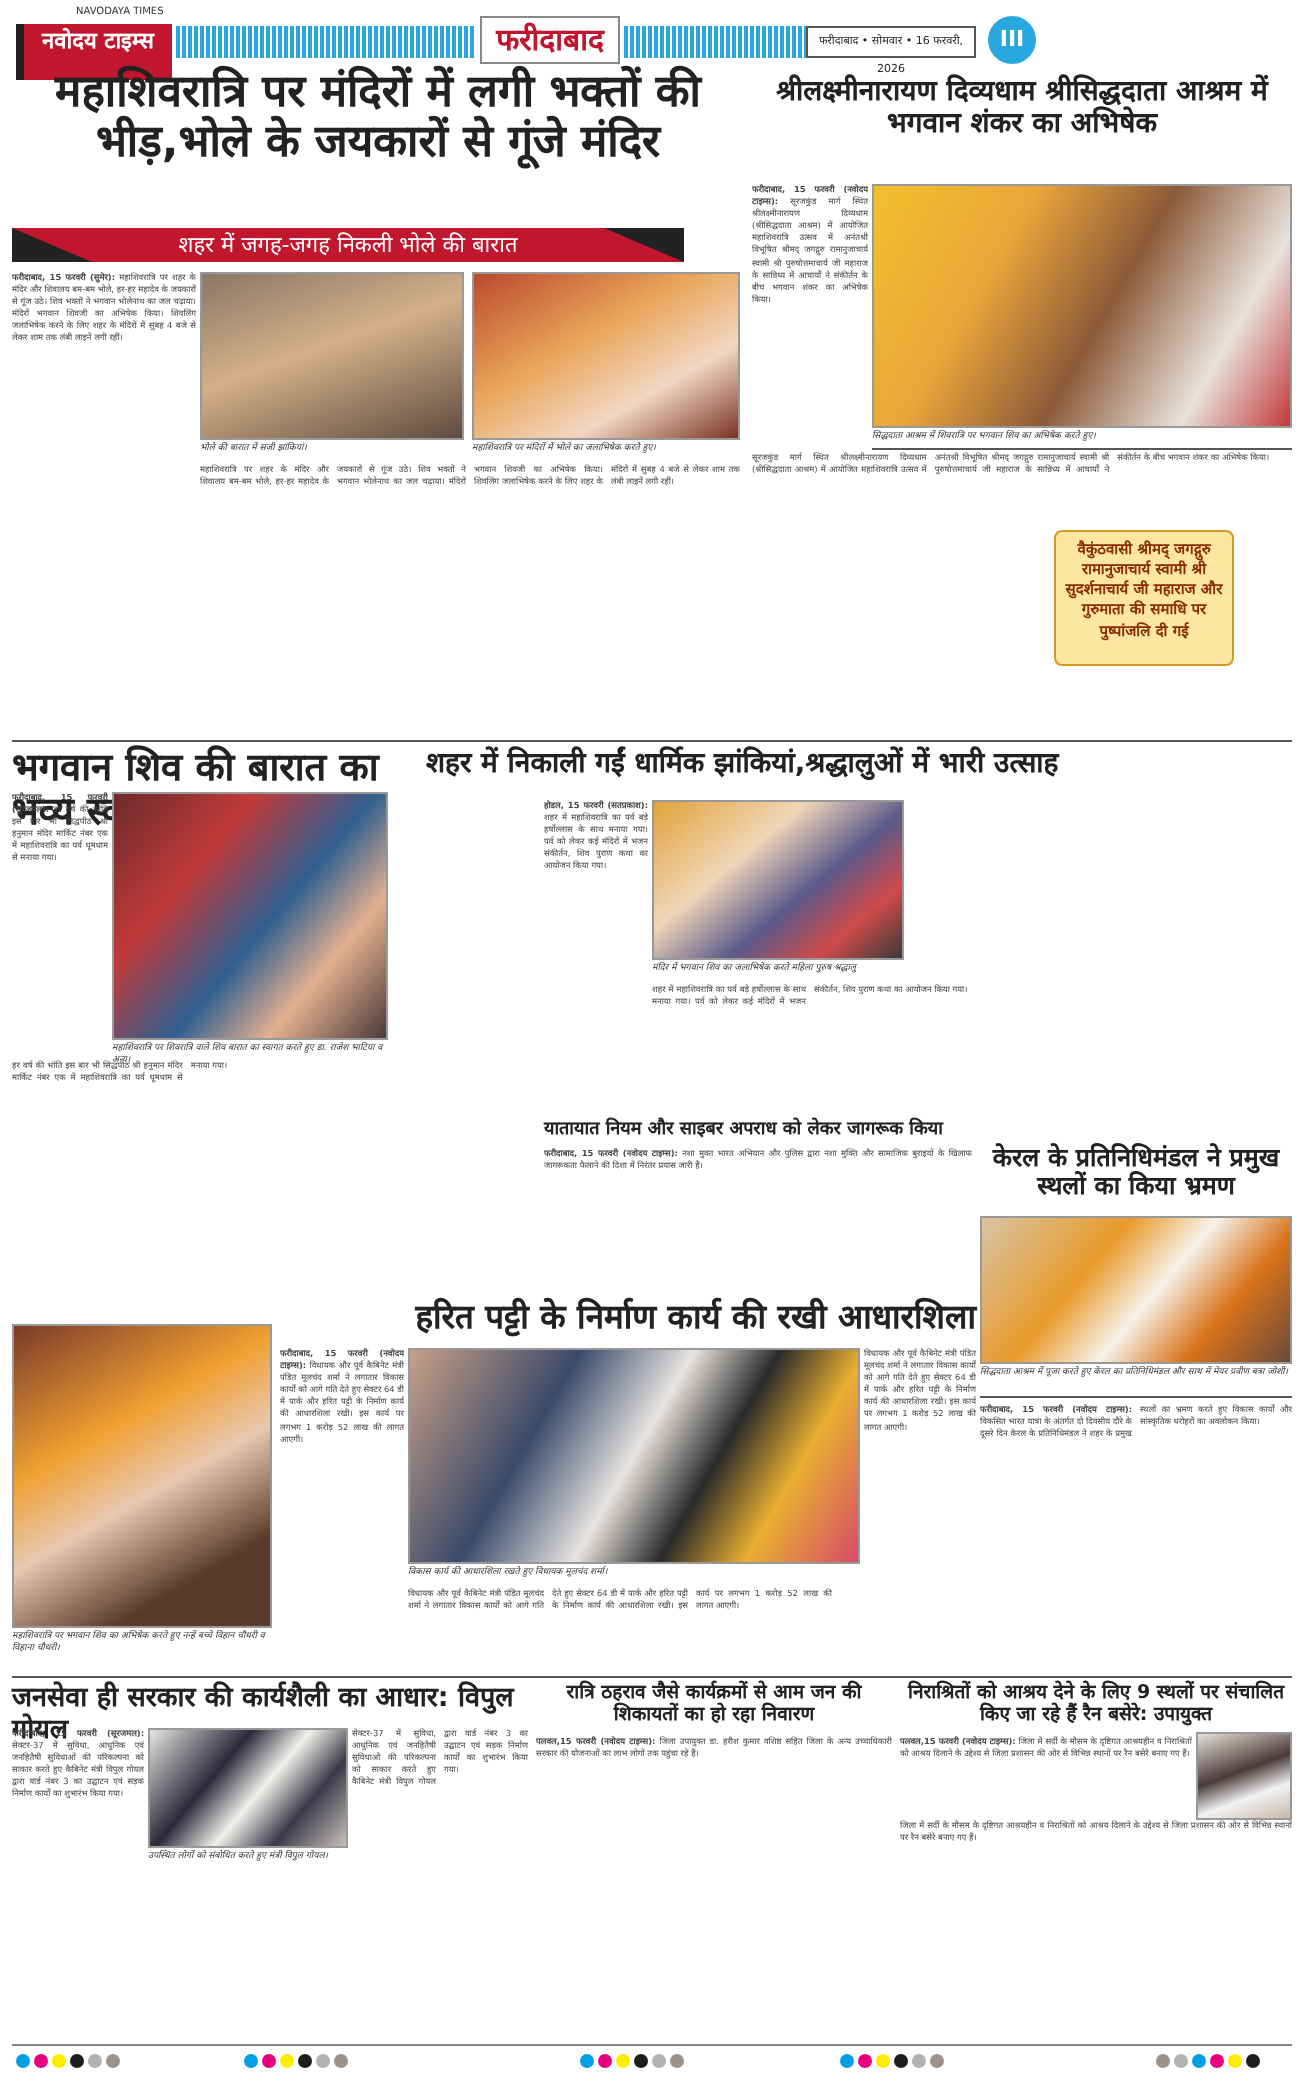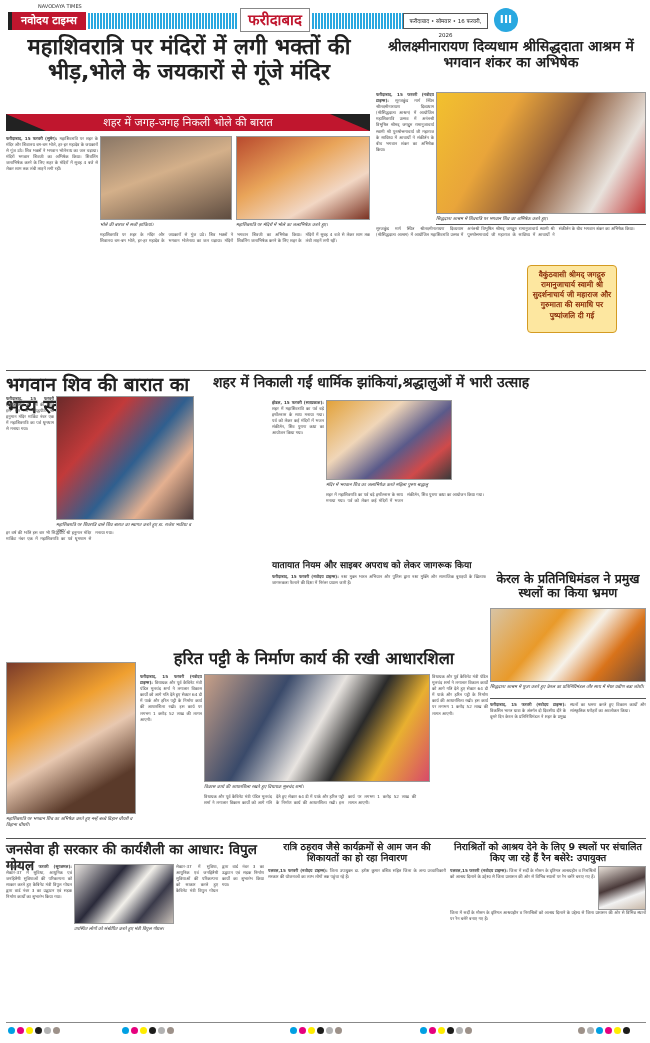--- a/index.html
+++ b/index.html
@@ -1,26 +1,26 @@
 <!DOCTYPE html>
 <html><head>
 <meta charset="utf-8">
 <style>
 *{box-sizing:border-box;margin:0;padding:0}
 body{width:650px;height:1043px;background:#fff;font-family:"DejaVu Sans",sans-serif;position:relative;overflow:hidden;color:#222}
 .abs{position:absolute}
 .masthead{left:0;top:0;width:650px;height:32px}
-.brand{left:8px;top:12px;width:78px;height:18px;background:#c0162e;color:#fff;font-weight:bold;font-size:11px;line-height:18px;text-align:center;border-left:4px solid #222}
+.brand{left:8px;top:12px;width:78px;height:28px;background:#c0162e;color:#fff;font-weight:bold;font-size:11px;line-height:18px;text-align:center;border-left:4px solid #222}
 .brand-small{left:38px;top:3px;font-size:5px;color:#333}
 .stripe{top:13px;height:16px;background:repeating-linear-gradient(90deg,#29a8e0 0 2px,#fff 2px 3px)}
 .city{left:240px;top:8px;width:70px;height:24px;border:1px solid #888;background:#fff;color:#c0162e;font-weight:bold;font-size:15px;text-align:center;line-height:22px}
 .dateline{left:403px;top:13px;width:85px;height:16px;border:1px solid #555;background:#fff;font-size:5.5px;line-height:14px;text-align:center}
 .pageno{left:494px;top:8px;width:24px;height:24px;border-radius:50%;background:#29a8e0;color:#fff;font-weight:bold;font-size:11px;text-align:center;line-height:24px}
 .h1{font-weight:bold;color:#222;line-height:1.15}
-.banner{left:6px;top:114px;width:364px;height:17px;background:#c0162e;color:#fff;font-size:11px;text-align:center;line-height:17px;clip-path:polygon(0 0,100% 0,100% 100%,0 100%)}
+.banner{left:6px;top:114px;width:336px;height:17px;background:#c0162e;color:#fff;font-size:11px;text-align:center;line-height:17px;clip-path:polygon(0 0,100% 0,100% 100%,0 100%)}
 .banner:before,.banner:after{content:"";position:absolute;top:0;border-style:solid}
 .banner:before{left:0;border-width:17px 0 0 40px;border-color:transparent transparent transparent #222}
 .banner:after{right:0;border-width:0 40px 17px 0;border-color:transparent #222 transparent transparent}
 .photo{background:linear-gradient(135deg,#b07a4a,#7d5438 40%,#c49a6c 70%,#5e4636);border:1px solid #999}
 .cap{font-size:4.5px;color:#333;font-style:italic;line-height:1.3}
 .txt{font-size:4.2px;line-height:1.45;color:#444;text-align:justify;overflow:hidden}
 .rule{background:#555;height:1px}
 .callout{left:527px;top:265px;width:90px;height:68px;background:#fde7a0;border:1px solid #d49b22;border-radius:4px;color:#8a2d08;font-weight:bold;font-size:7.5px;line-height:1.35;text-align:center;padding:4px 2px}
 .dots{display:flex;gap:2px}
 .dot{width:7px;height:7px;border-radius:50%}
@@ -74,21 +74,21 @@
 
 <div class="abs h1" style="left:490px;top:572px;width:156px;font-size:12.5px;text-align:center">केरल के प्रतिनिधिमंडल ने प्रमुख स्थलों का किया भ्रमण</div>
 <div class="abs photo" style="left:490px;top:608px;width:156px;height:74px;background:linear-gradient(130deg,#d8c4a4,#e99a2a 35%,#f6f2ea 55%,#d9731a 75%,#6a4a3a)"></div>
 <div class="abs cap" style="left:490px;top:684px;width:156px">सिद्धदाता आश्रम में पूजा करते हुए केरल का प्रतिनिधिमंडल और साथ में मेयर प्रवीण बत्रा जोशी।</div>
 <div class="abs rule" style="left:490px;top:698px;width:156px"></div>
 <div class="abs txt" style="left:490px;top:702px;width:156px;height:130px;column-count:2;column-gap:4px"><b>फरीदाबाद, 15 फरवरी (नवोदय टाइम्स):</b> <span>विकसित भारत यात्रा के अंतर्गत दो दिवसीय दौरे के दूसरे दिन केरल के प्रतिनिधिमंडल ने शहर के प्रमुख स्थलों का भ्रमण करते हुए विकास कार्यों और सांस्कृतिक धरोहरों का अवलोकन किया।</span></div>
 
 <div class="abs photo" style="left:6px;top:662px;width:130px;height:152px;background:linear-gradient(150deg,#7a3a2a,#f0a030 35%,#e8c8b0 55%,#5a3a2a 80%)"></div>
 <div class="abs cap" style="left:6px;top:816px;width:130px">महाशिवरात्रि पर भगवान शिव का अभिषेक करते हुए नन्हें बच्चे विहान चौधरी व विहाना चौधरी।</div>
 
-<div class="abs h1" style="left:140px;top:650px;width:348px;font-size:16.5px;text-align:center">हरित पट्टी के निर्माण कार्य की रखी आधारशिला</div>
+<div class="abs h1" style="left:140px;top:650px;width:348px;font-size:16.5px;text-align:right">हरित पट्टी के निर्माण कार्य की रखी आधारशिला</div>
 <div class="abs txt" style="left:140px;top:674px;width:62px;height:160px"><b>फरीदाबाद, 15 फरवरी (नवोदय टाइम्स):</b> <span>विधायक और पूर्व कैबिनेट मंत्री पंडित मूलचंद शर्मा ने लगातार विकास कार्यों को आगे गति देते हुए सेक्टर 64 डी में पार्क और हरित पट्टी के निर्माण कार्य की आधारशिला रखी। इस कार्य पर लगभग 1 करोड़ 52 लाख की लागत आएगी।</span></div>
 <div class="abs photo" style="left:204px;top:674px;width:226px;height:108px;background:linear-gradient(120deg,#c8a088,#3a4a6a 30%,#e8e4e0 50%,#2a2a2a 65%,#e8b030 80%,#d84a6a)"></div>
 <div class="abs cap" style="left:204px;top:784px;width:226px">विकास कार्य की आधारशिला रखते हुए विधायक मूलचंद शर्मा।</div>
 <div class="abs txt" style="left:204px;top:794px;width:284px;height:40px;column-count:4;column-gap:4px">विधायक और पूर्व कैबिनेट मंत्री पंडित मूलचंद शर्मा ने लगातार विकास कार्यों को आगे गति देते हुए सेक्टर 64 डी में पार्क और हरित पट्टी के निर्माण कार्य की आधारशिला रखी। इस कार्य पर लगभग 1 करोड़ 52 लाख की लागत आएगी।</div>
 <div class="abs txt" style="left:432px;top:674px;width:56px;height:118px">विधायक और पूर्व कैबिनेट मंत्री पंडित मूलचंद शर्मा ने लगातार विकास कार्यों को आगे गति देते हुए सेक्टर 64 डी में पार्क और हरित पट्टी के निर्माण कार्य की आधारशिला रखी। इस कार्य पर लगभग 1 करोड़ 52 लाख की लागत आएगी।</div>
 
 <div class="abs rule" style="left:6px;top:838px;width:640px"></div>
 
 <div class="abs h1" style="left:6px;top:842px;width:256px;font-size:13.5px">जनसेवा ही सरकार की कार्यशैली का आधार: विपुल गोयल</div>
 <div class="abs txt" style="left:6px;top:864px;width:66px;height:126px"><b>फरीदाबाद, 15 फरवरी (सूरजमल):</b> <span>सेक्टर-37 में सुविधा, आधुनिक एवं जनहितैषी सुविधाओं की परिकल्पना को साकार करते हुए कैबिनेट मंत्री विपुल गोयल द्वारा वार्ड नंबर 3 का उद्घाटन एवं सड़क निर्माण कार्यों का शुभारंभ किया गया।</span></div>

